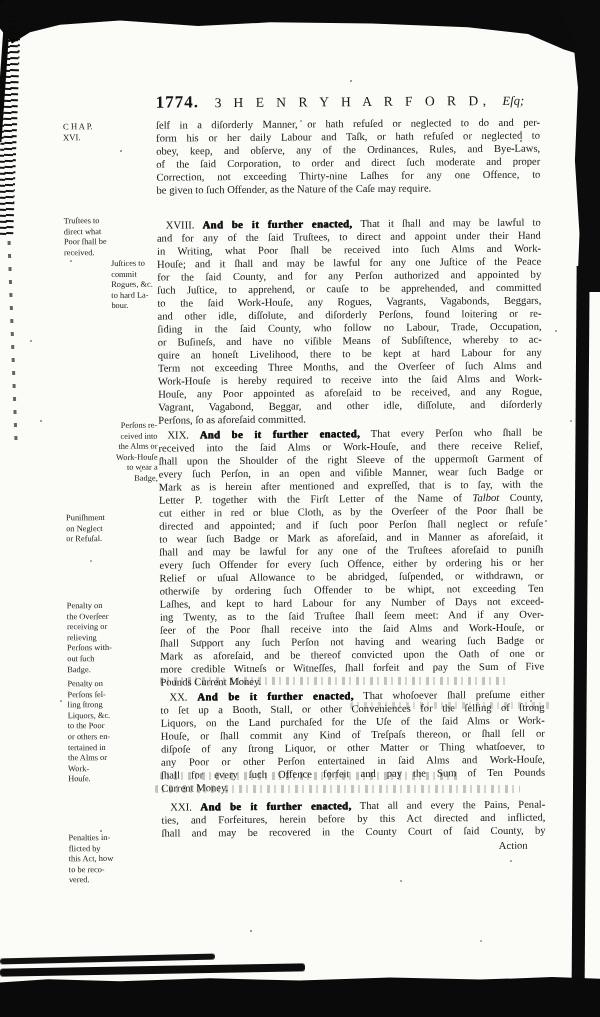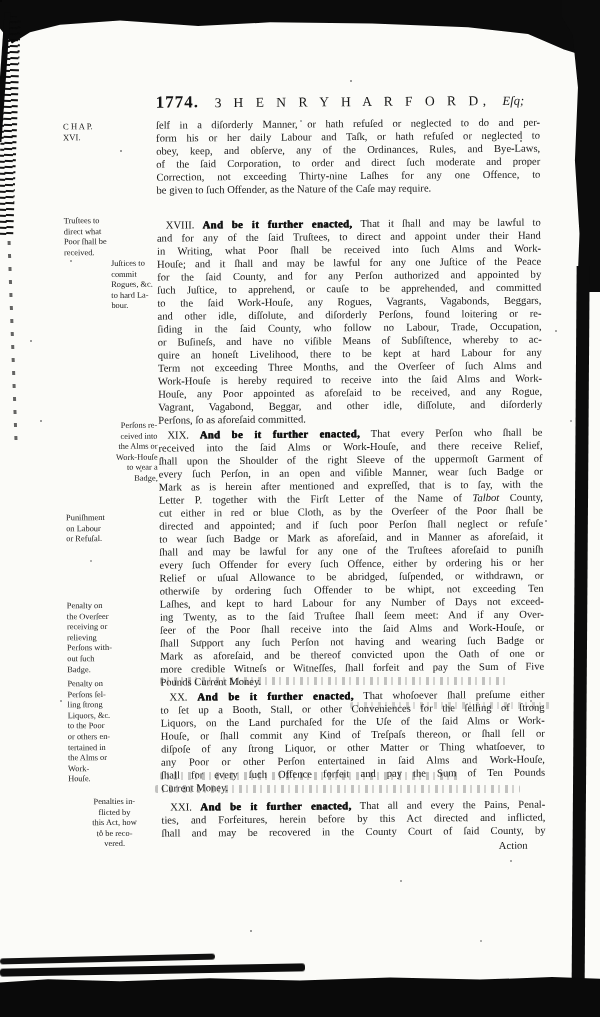--- a/index.html
+++ b/index.html
@@ -140,40 +140,40 @@
 Rogues, &amp;c.
 to hard La-
 bour.</div>
       <div class="note" style="top: 420px; text-align: right;">Perſons re-
 ceived into
 the Alms or
 Work-Houſe
 to wear a
 Badge,</div>
       <div class="note" style="top: 512px;">Puniſhment
-on Labour
+on Neglect
 or Refuſal.</div>
       <div class="note" style="top: 600px;">Penalty on
 the Overſeer
 receiving or
 relieving
 Perſons with-
 out ſuch
 Badge.</div>
       <div class="note" style="top: 678px;">Penalty on
 Perſons ſel-
 ling ſtrong
 Liquors, &amp;c.
 to the Poor
 or others en-
 tertained in
 the Alms or
 Work-
 Houſe.</div>
-      <div class="note" style="top: 796px; text-align: center;">Penalties in-
+      <div class="note" style="top: 832px;">Penalties in-
 flicted by
 this Act, how
 to be reco-
 vered.</div>
     </div>
 
   <div id="text-col">
       <div class="para" style="top: 118px;">
         <div class="line">ſelf in a diſorderly Manner, or hath refuſed or neglected to do and per-</div>
         <div class="line">form his or her daily Labour and Taſk, or hath refuſed or neglected to</div>

